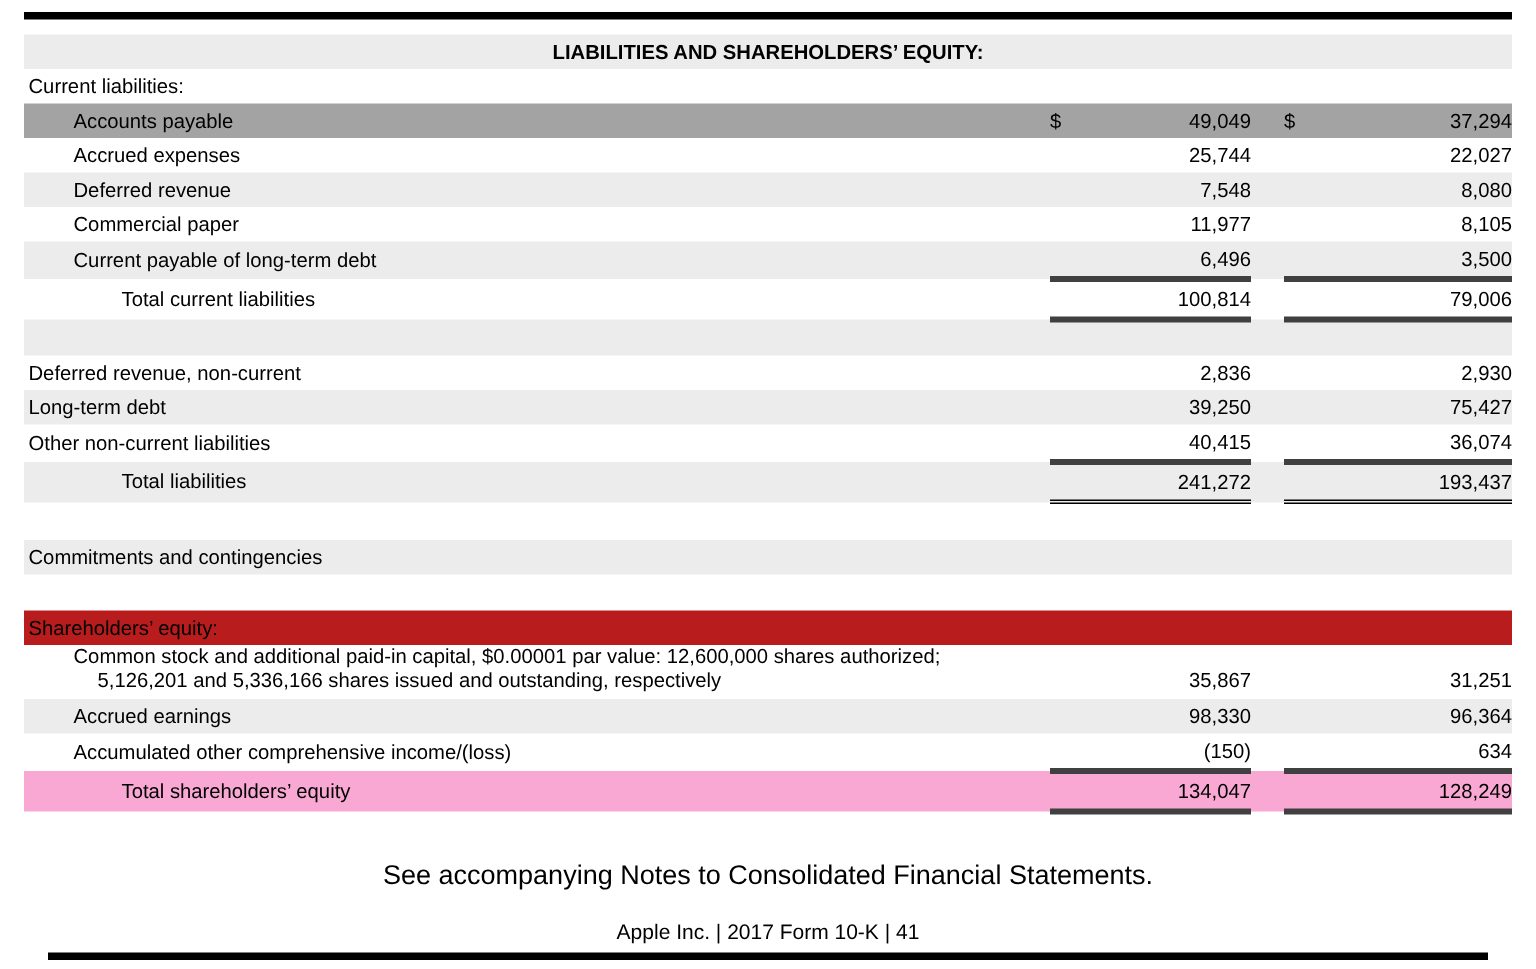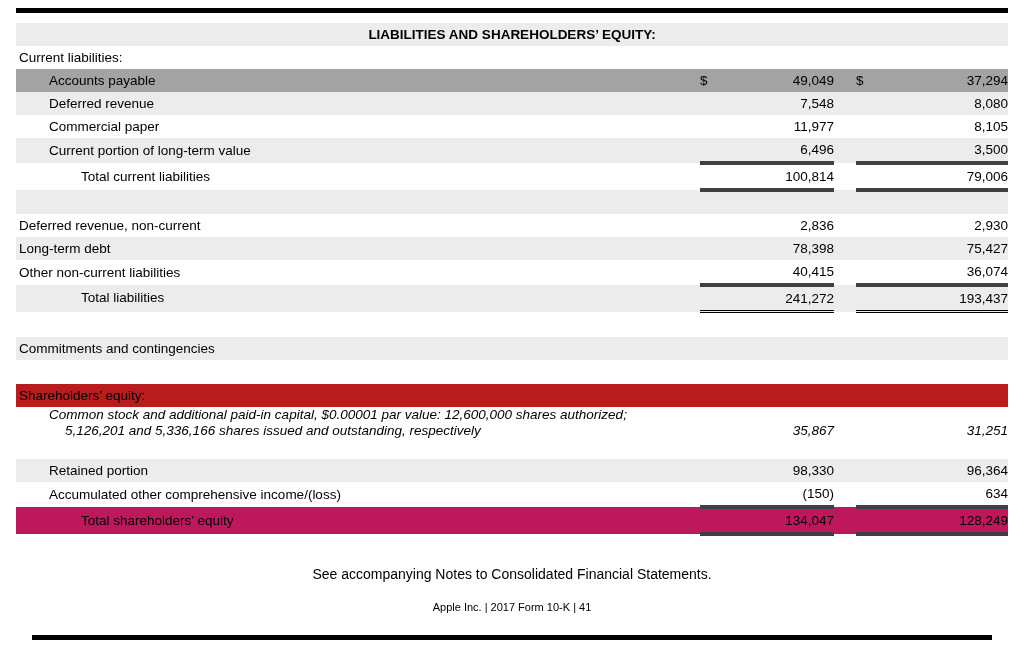--- a/index.html
+++ b/index.html
@@ -45,30 +45,30 @@
   }
   td.label.ind0 { padding-left: 3px; }
   td.label.ind1 { padding-left: 33px; }
   td.label.ind2 { padding-left: 65px; }
   .line2 { padding-left: 16px; }
   td.dollar { text-align: left; padding-left: 2px; }
   td.val { text-align: right; }
   td.v2 { padding-right: 8px; }
   td.b1 { border-bottom: 4px solid #404040; }
   td.b2 { border-bottom: 3px double #000000; }
-  tr.two-line td { vertical-align: bottom; padding-bottom: 20px; font-style: italic; }
+  tr.two-line td { vertical-align: bottom; padding-bottom: 4px; }
 
   .footer-note {
     text-align: center;
-    font-size: 14px;
+    font-size: 18px;
     margin-top: 30px;
   }
   .footer-page {
     text-align: center;
-    font-size: 11px;
+    font-size: 14px;
     margin-top: 19px;
   }
 </style>
 </head>
 <body>
 
 <div class="page-rule top-rule" style="background: rgb(0, 0, 0);"></div>
 
 <table class="bs">
   <colgroup>
@@ -92,38 +92,46 @@
         <td class="val v2"></td>
       </tr>
       <tr class="shaded" style="background: #a3a3a3;">
         <td class="label ind1">Accounts payable</td>
         <td class="dollar">$</td>
         <td class="val v1">49,049</td>
         <td class="gap"></td>
         <td class="dollar">$</td>
         <td class="val v2">37,294</td>
       </tr>
+      <tr>
+        <td class="label ind1">Accrued expenses</td>
+        <td class="dollar"></td>
+        <td class="val v1">25,744</td>
+        <td class="gap"></td>
+        <td class="dollar"></td>
+        <td class="val v2">22,027</td>
+      </tr>
       <tr class="shaded" style="background: rgb(236, 236, 236);">
         <td class="label ind1">Deferred revenue</td>
         <td class="dollar"></td>
         <td class="val v1">7,548</td>
         <td class="gap"></td>
         <td class="dollar"></td>
         <td class="val v2">8,080</td>
       </tr>
       <tr>
         <td class="label ind1">Commercial paper</td>
         <td class="dollar"></td>
         <td class="val v1">11,977</td>
         <td class="gap"></td>
         <td class="dollar"></td>
         <td class="val v2">8,105</td>
       </tr>
       <tr class="shaded" style="background: rgb(236, 236, 236);">
-        <td class="label ind1">Current portion of long-term value</td>
+        <td class="label ind1">Current payable of long-term debt</td>
         <td class="dollar b1"></td>
         <td class="val v1 b1">6,496</td>
         <td class="gap"></td>
         <td class="dollar b1"></td>
         <td class="val v2 b1">3,500</td>
       </tr>
       <tr>
         <td class="label ind2">Total current liabilities</td>
         <td class="dollar b1"></td>
         <td class="val v1 b1">100,814</td>
@@ -138,21 +146,21 @@
         <td class="label ind0">Deferred revenue, non-current</td>
         <td class="dollar"></td>
         <td class="val v1">2,836</td>
         <td class="gap"></td>
         <td class="dollar"></td>
         <td class="val v2">2,930</td>
       </tr>
       <tr class="shaded" style="background: rgb(236, 236, 236);">
         <td class="label ind0">Long-term debt</td>
         <td class="dollar"></td>
-        <td class="val v1">78,398</td>
+        <td class="val v1">39,250</td>
         <td class="gap"></td>
         <td class="dollar"></td>
         <td class="val v2">75,427</td>
       </tr>
       <tr>
         <td class="label ind0">Other non-current liabilities</td>
         <td class="dollar b1"></td>
         <td class="val v1 b1">40,415</td>
         <td class="gap"></td>
         <td class="dollar b1"></td>
@@ -193,36 +201,36 @@
           <div>Common stock and additional paid-in capital, $0.00001 par value: 12,600,000 shares authorized;</div>
           <div class="line2">5,126,201 and 5,336,166 shares issued and outstanding, respectively</div>
         </td>
         <td class="dollar"></td>
         <td class="val v1">35,867</td>
         <td class="gap"></td>
         <td class="dollar"></td>
         <td class="val v2">31,251</td>
       </tr>
       <tr class="shaded" style="background: rgb(236, 236, 236);">
-        <td class="label ind1">Retained portion</td>
+        <td class="label ind1">Accrued earnings</td>
         <td class="dollar"></td>
         <td class="val v1">98,330</td>
         <td class="gap"></td>
         <td class="dollar"></td>
         <td class="val v2">96,364</td>
       </tr>
       <tr>
         <td class="label ind1">Accumulated other comprehensive income/(loss)</td>
         <td class="dollar b1"></td>
         <td class="val v1 b1">(150)</td>
         <td class="gap"></td>
         <td class="dollar b1"></td>
         <td class="val v2 b1">634</td>
       </tr>
-      <tr class="shaded" style="background: #be185d;">
+      <tr class="shaded" style="background: #f9a8d4;">
         <td class="label ind2">Total shareholders’ equity</td>
         <td class="dollar b1"></td>
         <td class="val v1 b1">134,047</td>
         <td class="gap"></td>
         <td class="dollar b1"></td>
         <td class="val v2 b1">128,249</td>
       </tr>
     </tbody>
 </table>
 

